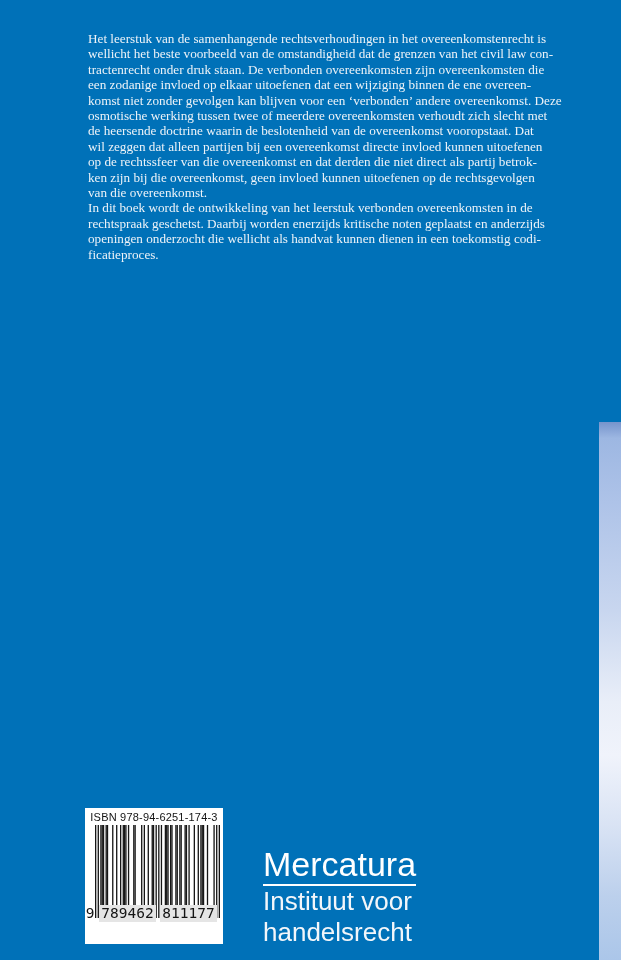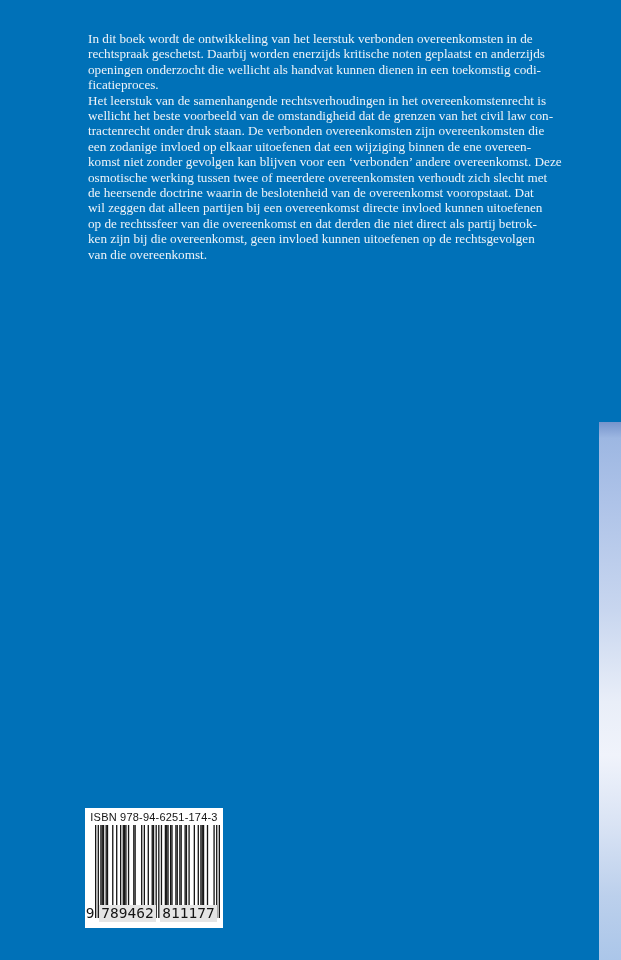--- a/index.html
+++ b/index.html
@@ -20,21 +20,21 @@
     line-height:15.4px;
   }
   .blurb p{
     margin:0;
     white-space:pre; 
   }
   
   .barcode{
     position:absolute;
     left:85px;top:808px;
-    width:138px;height:120px;
+    width:138px;height:136px;
     background:#ffffff;
     color:#141414;
   }
   .isbn{
     position:absolute;top:3px;left:0;right:0;
     text-align:center;
     font-size:11px;
     letter-spacing:.2px;
     font-family:"Liberation Sans",sans-serif;
   }
@@ -87,35 +87,35 @@
       #bcd0ec 88%,
       #abc6e9 100%);
   }
 </style>
 </head>
 <body>
 
 <div class="cover" style="background: rgb(0, 113, 184);">
 
   <div class="blurb" style="color: rgb(237, 243, 248);">
-    <p>In dit boek wordt de ontwikkeling van het leerstuk verbonden overeenkomsten in de
-rechtspraak geschetst. Daarbij worden enerzijds kritische noten geplaatst en anderzijds
-openingen onderzocht die wellicht als handvat kunnen dienen in een toekomstig codi-
-ficatieproces.</p>
     <p>Het leerstuk van de samenhangende rechtsverhoudingen in het overeenkomstenrecht is
 wellicht het beste voorbeeld van de omstandigheid dat de grenzen van het civil law con-
 tractenrecht onder druk staan. De verbonden overeenkomsten zijn overeenkomsten die
 een zodanige invloed op elkaar uitoefenen dat een wijziging binnen de ene overeen-
 komst niet zonder gevolgen kan blijven voor een ‘verbonden’ andere overeenkomst. Deze
 osmotische werking tussen twee of meerdere overeenkomsten verhoudt zich slecht met
 de heersende doctrine waarin de beslotenheid van de overeenkomst vooropstaat. Dat
 wil zeggen dat alleen partijen bij een overeenkomst directe invloed kunnen uitoefenen
 op de rechtssfeer van die overeenkomst en dat derden die niet direct als partij betrok-
 ken zijn bij die overeenkomst, geen invloed kunnen uitoefenen op de rechtsgevolgen
 van die overeenkomst.</p>
+    <p>In dit boek wordt de ontwikkeling van het leerstuk verbonden overeenkomsten in de
+rechtspraak geschetst. Daarbij worden enerzijds kritische noten geplaatst en anderzijds
+openingen onderzocht die wellicht als handvat kunnen dienen in een toekomstig codi-
+ficatieproces.</p>
   </div>
 
   <div class="barcode">
     <div class="isbn">ISBN 978-94-6251-174-3</div>
     <svg class="bars" viewBox="0 0 95 93" preserveAspectRatio="none" xmlns="http://www.w3.org/2000/svg">
         <rect x="0" y="0" width="1" height="93"></rect>
         <rect x="2" y="0" width="1" height="93"></rect>
         <rect x="4" y="0" width="1" height="80"></rect>
         <rect x="5" y="0" width="1" height="80"></rect>
         <rect x="6" y="0" width="1" height="80"></rect>
@@ -158,16 +158,21 @@
         <rect x="85" y="0" width="1" height="80"></rect>
         <rect x="90" y="0" width="1" height="80"></rect>
         <rect x="92" y="0" width="1" height="93"></rect>
         <rect x="94" y="0" width="1" height="93"></rect>
       </svg>
     <span class="bd bd-first">9</span>
     <span class="bd bd-g1">789462</span>
     <span class="bd bd-g2">811177</span>
   </div>
 
+  <div class="publisher">
+    <div class="pub-name">Mercatura</div>
+    <div class="pub-line">Instituut voor</div>
+    <div class="pub-line">handelsrecht</div>
+  </div>
 
   <div class="edge-strip"></div>
 
 </div>
 
 </body></html>

